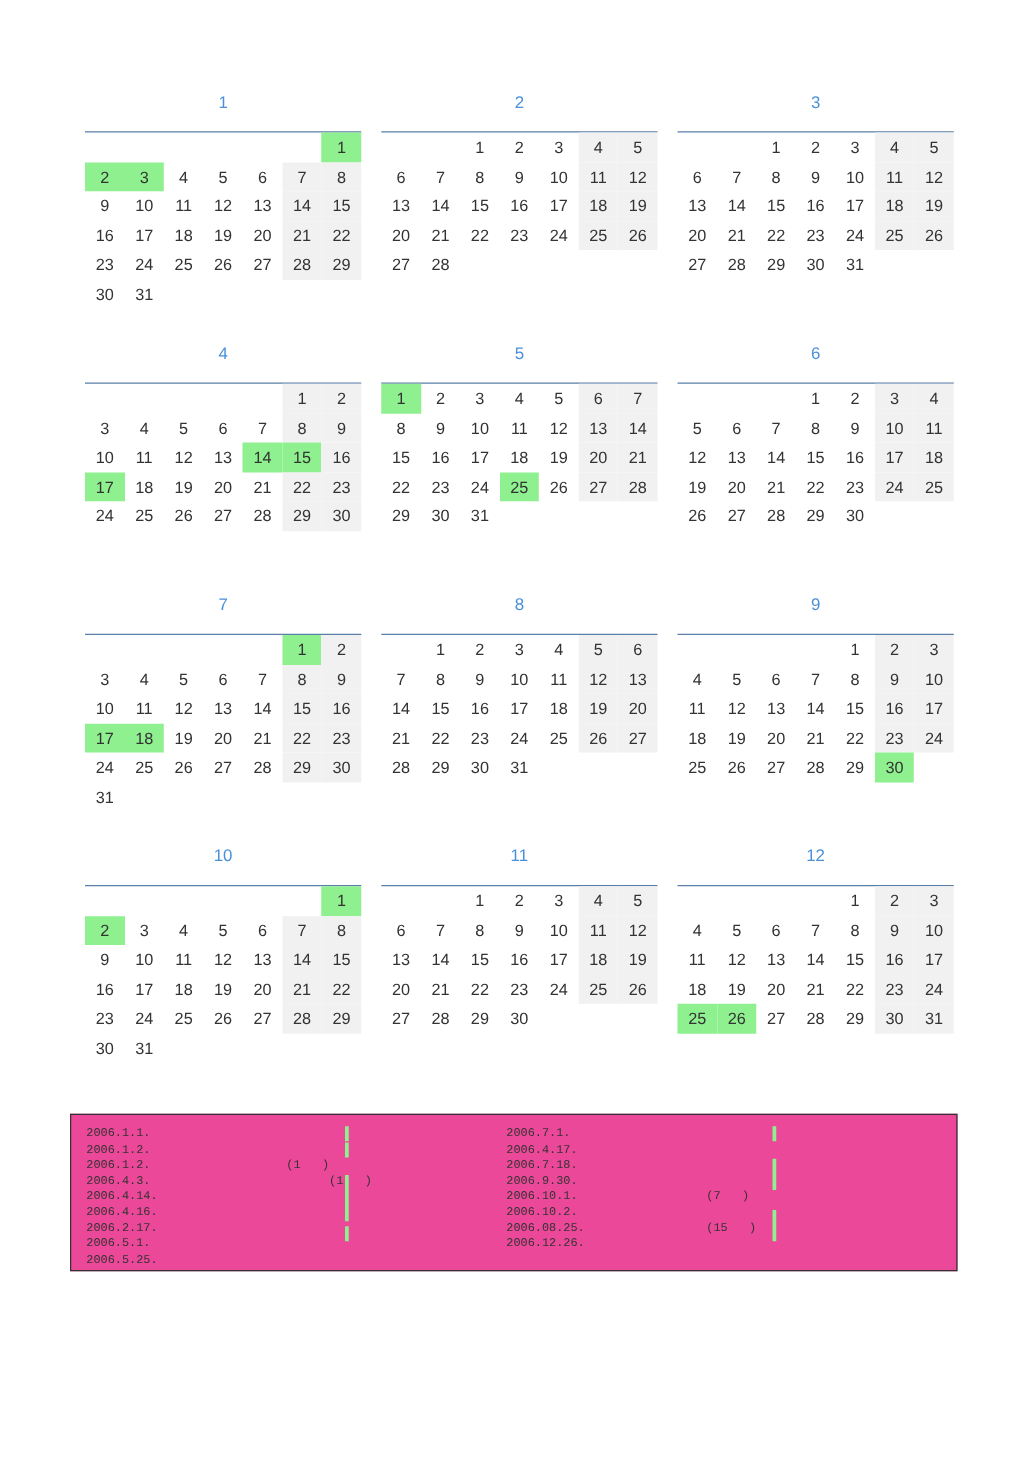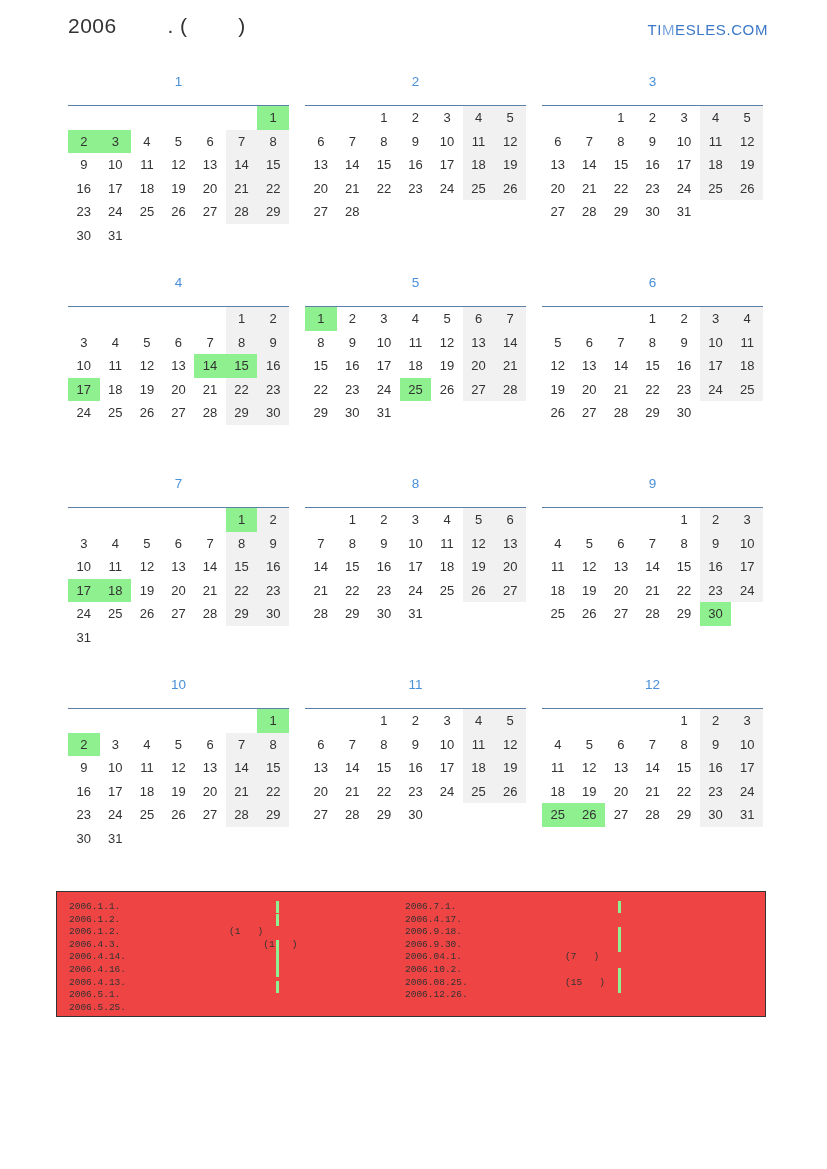--- a/index.html
+++ b/index.html
@@ -102,21 +102,21 @@
   td.empty { background: transparent; }
   
   .notes {
     position: absolute;
     left: 56px;
     top: 891px;
     width: 710px;
     height: 126px;
     border: 1px solid #333333;
     box-sizing: border-box;
-    background: #ef4444;
+    background: #ec4899;
   }
   .notes-inner {
     position: relative;
     width: 100%;
     height: 100%;
     font-family: "Liberation Mono", monospace;
     font-size: 9.5px;
     line-height: 12.6px;
     color: #333333;
   }
@@ -140,24 +140,20 @@
   .bar4 { left: 219px; top: 89px; height: 12px; }
   .bar5 { left: 561px; top: 9px;  height: 12px; }
   .bar6 { left: 561px; top: 35px; height: 25px; }
   .bar7 { left: 561px; top: 76px; height: 25px; }
 </style>
 </head>
 <body>
 
 <div class="page">
 
-  <div class="header">
-    <div class="title">2006        . (        )</div>
-    <div class="brand"><span>TI</span><span class="dim">M</span><span>ESLES.COM</span></div>
-  </div>
 
   <div class="months" id="months">
       <div class="month">
         <div class="month-name">1</div>
         <div class="month-rule"></div>
         <table class="cal">
           <tbody>
             <tr>
               <td class="empty">&nbsp;</td>
               <td class="empty">&nbsp;</td>
@@ -908,41 +904,41 @@
       <div class="bar bar5"></div>
       <div class="bar bar6"></div>
       <div class="bar bar7"></div>
       <div class="col col-dates-1" id="col-dates-1">
           <div class="nline">2006.1.1.</div>
           <div class="nline">2006.1.2.</div>
           <div class="nline">2006.1.2.</div>
           <div class="nline">2006.4.3.</div>
           <div class="nline">2006.4.14.</div>
           <div class="nline">2006.4.16.</div>
-          <div class="nline">2006.4.13.</div>
+          <div class="nline">2006.2.17.</div>
           <div class="nline">2006.5.1.</div>
           <div class="nline">2006.5.25.</div>
         </div>
       <div class="col col-desc-1" id="col-desc-1">
           <div class="nline"> </div>
           <div class="nline"> </div>
           <div class="nline">(1   )</div>
           <div class="nline">      (1   )</div>
           <div class="nline"> </div>
           <div class="nline"> </div>
           <div class="nline"> </div>
           <div class="nline"> </div>
           <div class="nline"> </div>
         </div>
       <div class="col col-dates-2" id="col-dates-2">
           <div class="nline">2006.7.1.</div>
           <div class="nline">2006.4.17.</div>
-          <div class="nline">2006.9.18.</div>
+          <div class="nline">2006.7.18.</div>
           <div class="nline">2006.9.30.</div>
-          <div class="nline">2006.04.1.</div>
+          <div class="nline">2006.10.1.</div>
           <div class="nline">2006.10.2.</div>
           <div class="nline">2006.08.25.</div>
           <div class="nline">2006.12.26.</div>
         </div>
       <div class="col col-desc-2" id="col-desc-2">
           <div class="nline"> </div>
           <div class="nline"> </div>
           <div class="nline"> </div>
           <div class="nline"> </div>
           <div class="nline">(7   )</div>

